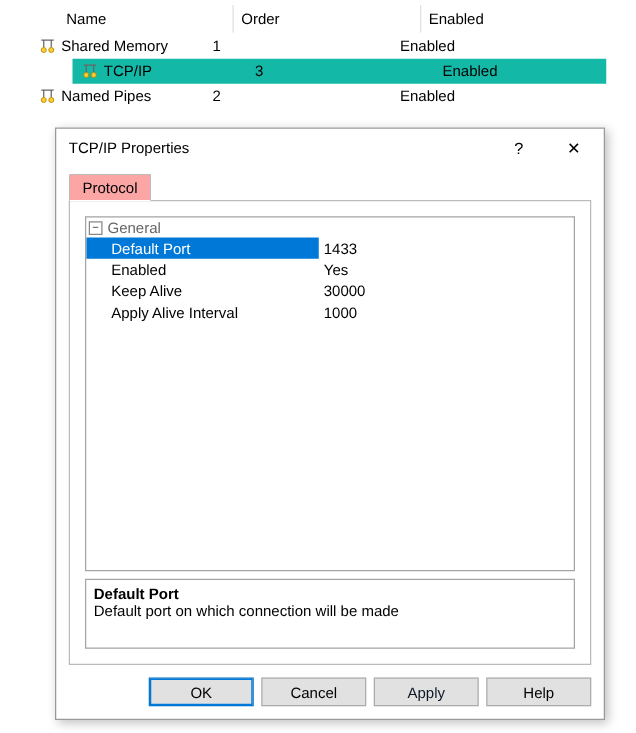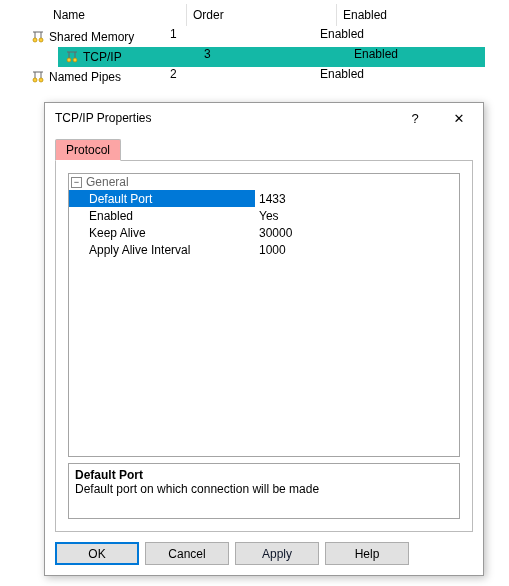--- a/index.html
+++ b/index.html
@@ -29,20 +29,21 @@
     border-right: 1px solid #e0e0e0;
     position: relative;
   }
   .list-header > div:last-child { border-right: none; }
   .col-name { width: 140px; }
   .col-order { width: 150px; }
   .col-enabled { flex: 1; }
 
   .list-row {
     display: flex;
+    align-items: center;
     height: 20px;
   }
   .list-row.selected { background: #14b8a6; margin-left: 34px; }
   .list-row > div { padding: 0 6px; }
   .list-row .col-name { display: flex; align-items: center; gap: 3px; width: 140px; }
   .list-row .col-order { width: 150px; }
   .list-row .col-enabled { flex: 1; }
 
   .proto-icon {
     display: inline-flex;
@@ -160,20 +161,21 @@
   .desc-box {
     border: 1px solid #a4a4a4;
     height: 56px;
     padding: 4px 6px;
   }
   .desc-box .dtitle { font-weight: bold; }
   .desc-box .dtext { }
 
   .button-row {
     display: flex;
+    justify-content: flex-end;
     gap: 6px;
     padding: 10px;
   }
   .btn {
     width: 84px;
     height: 23px;
     border: 1px solid #adadad;
     background: #e1e1e1;
     font-size: 12px;
     font-family: inherit;

